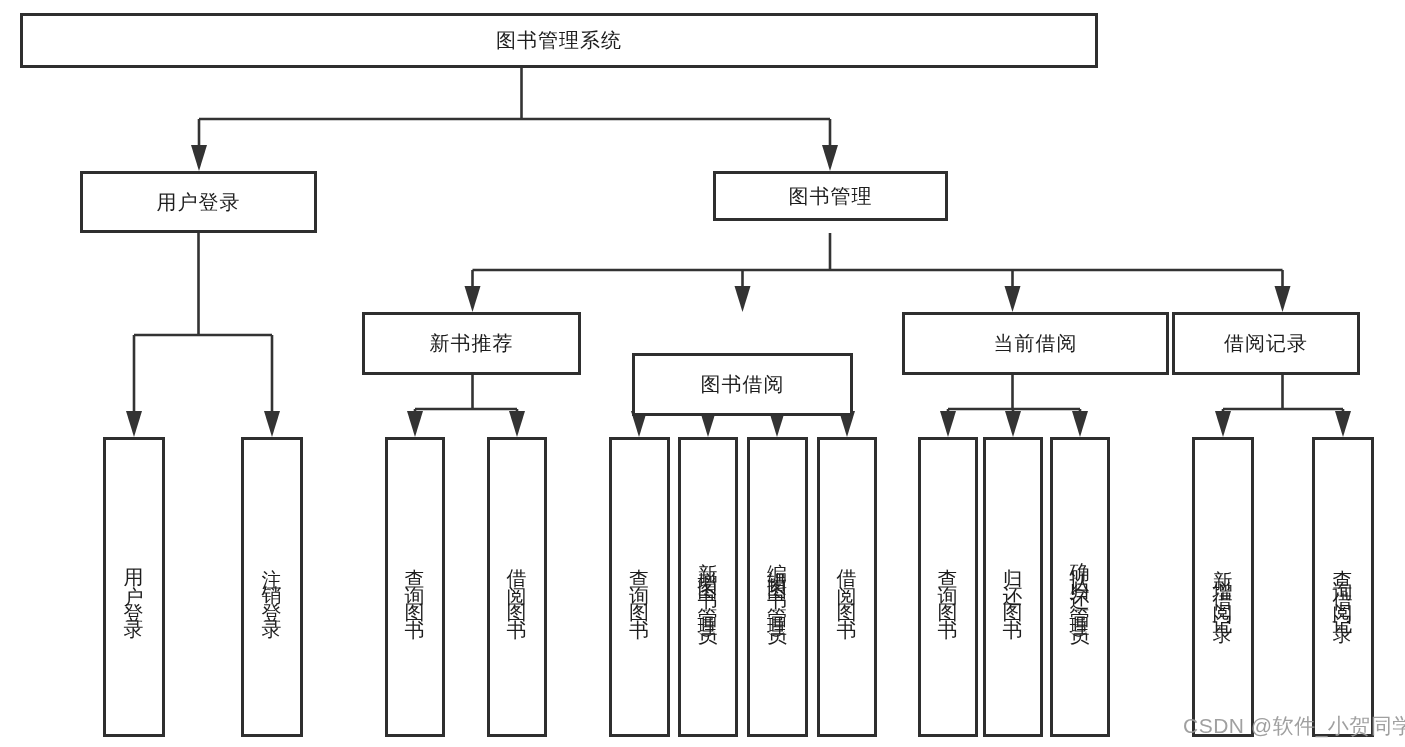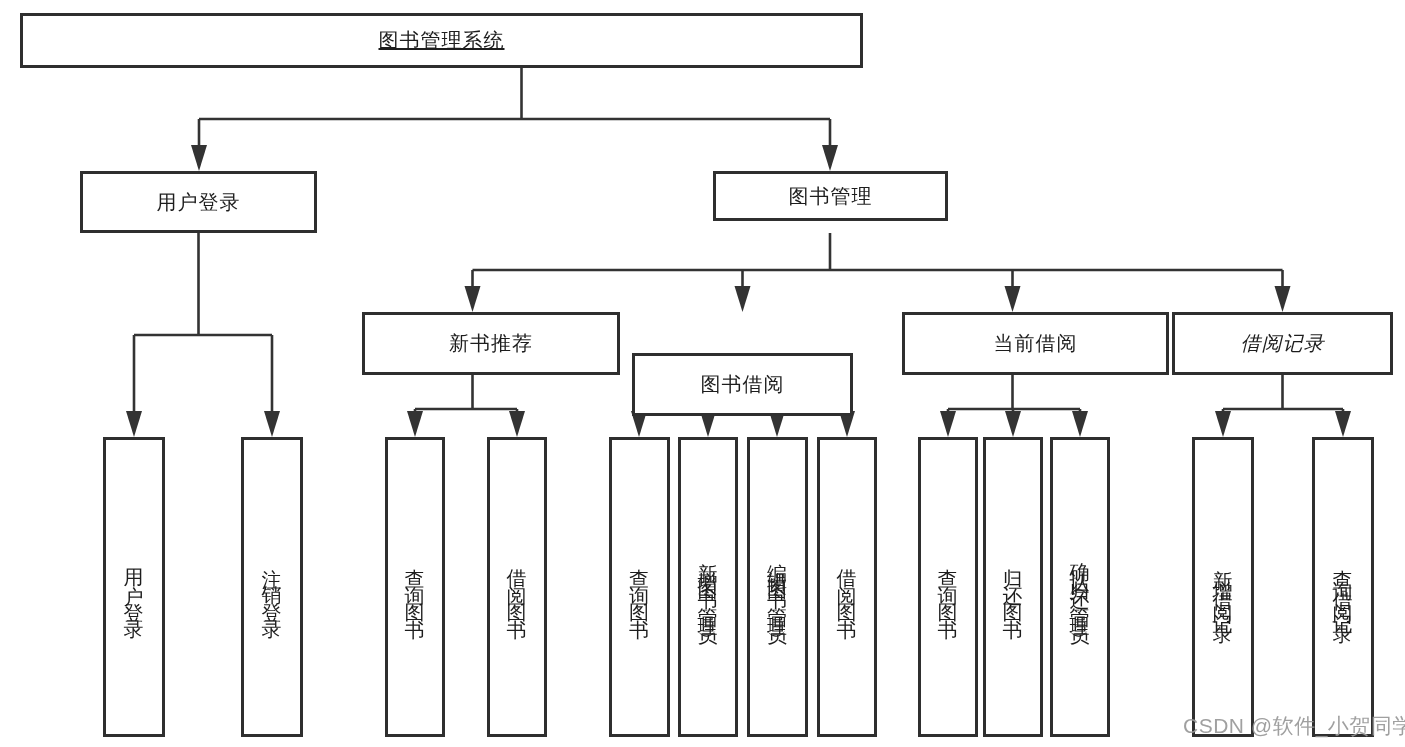--- a/index.html
+++ b/index.html
@@ -130,41 +130,41 @@
 
       <polygon points="948,437 940,411 956,411"></polygon>
       <polygon points="1013,437 1005,411 1021,411"></polygon>
       <polygon points="1080,437 1072,411 1088,411"></polygon>
 
       <polygon points="1223,437 1215,411 1231,411"></polygon>
       <polygon points="1343,437 1335,411 1351,411"></polygon>
     </g>
   </svg>
 
-  <div class="node h-node" style="left:20px; top:13px; width:843px; height:55px;text-decoration:underline;">
+  <div class="node h-node" style="left:20px; top:13px; width:1078px; height:55px;">
     <span>图书管理系统</span>
   </div>
 
   <div class="node h-node" style="left:80px; top:171px; width:237px; height:62px;">
     <span>用户登录</span>
   </div>
   <div class="node h-node" style="left:713px; top:171px; width:235px; height:50px;">
     <span>图书管理</span>
   </div>
 
-  <div class="node h-node" style="left:362px; top:312px; width:258px; height:63px;">
+  <div class="node h-node" style="left:362px; top:312px; width:219px; height:63px;">
     <span>新书推荐</span>
   </div>
   <div class="node h-node" style="left:632px; top:312px; width:221px; height:63px;margin-top:41px;">
     <span>图书借阅</span>
   </div>
   <div class="node h-node" style="left:902px; top:312px; width:267px; height:63px;">
     <span>当前借阅</span>
   </div>
-  <div class="node h-node" style="left:1172px; top:312px; width:221px; height:63px;font-style:italic;">
+  <div class="node h-node" style="left:1172px; top:312px; width:188px; height:63px;">
     <span>借阅记录</span>
   </div>
 
   <div class="node v-node ls-wide" style="left:103px; top:437px; width:62px; height:300px;">
     <span>用户登录</span>
   </div>
   <div class="node v-node ls-wide" style="left:241px; top:437px; width:62px; height:300px;">
     <span>注销登录</span>
   </div>
 

